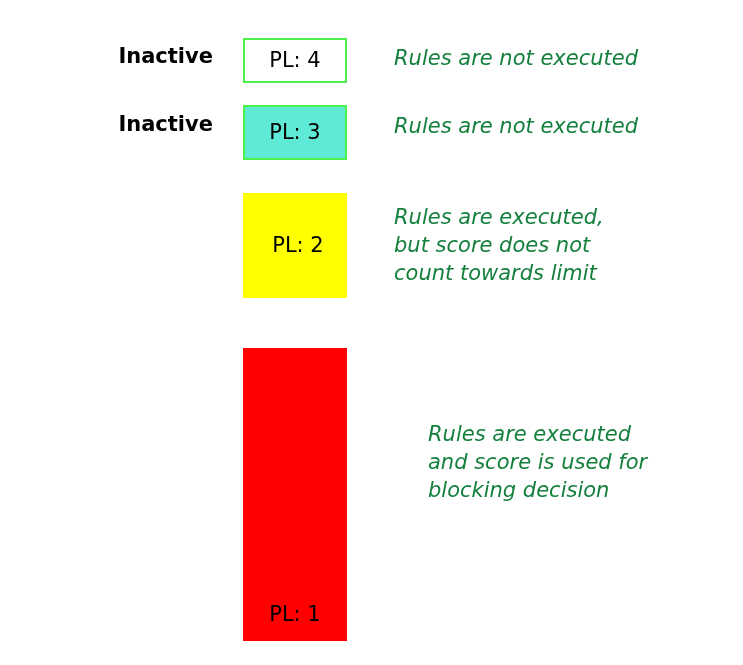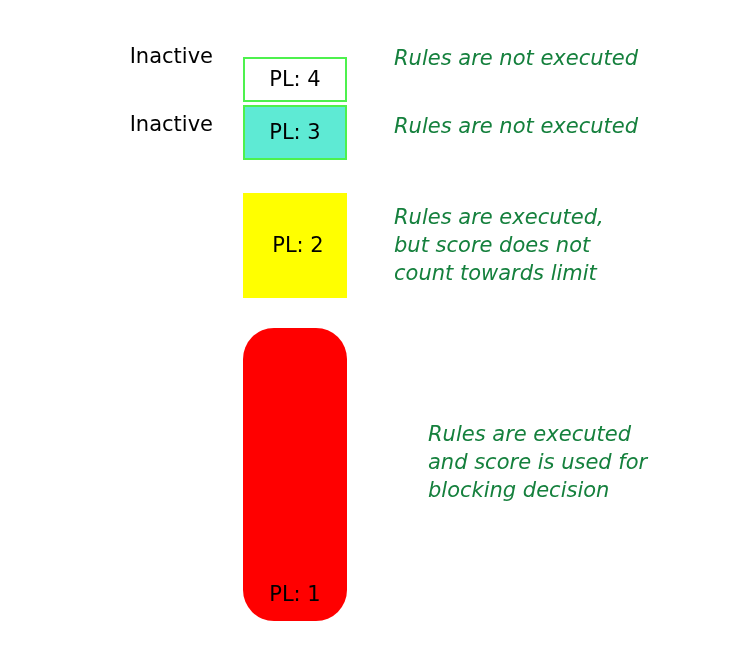--- a/index.html
+++ b/index.html
@@ -22,21 +22,21 @@
   
   .state-label {
     position: absolute;
     right: 530px;           
     text-align: right;
     white-space: nowrap;
     color: #000000;
     font-family: "DejaVu Sans", sans-serif;
     font-size: 21px;
     line-height: 1.15;
-    font-weight: 400;
+    font-weight: 700;
   }
 
   
   .pl-box {
     position: absolute;
     left: 243px;
     width: 104px;
     box-sizing: border-box;
     display: flex;
     align-items: center;
@@ -72,21 +72,21 @@
     white-space: pre-line;
   }
 </style>
 </head>
 <body>
 
 <div id="diagram">
 
   <div class="state-label" style="top:44px;">Inactive</div>
 
-  <div class="pl-box bordered" style="top:38px; height:45px; background:#ffffff;margin-top:19px;">
+  <div class="pl-box bordered" style="top:38px; height:45px; background:#ffffff;">
     <span class="pl-text">PL: 4</span>
   </div>
 
   <div class="desc" style="top:44px;">Rules are not executed</div>
 
   <div class="state-label" style="top:112px;">Inactive</div>
 
   <div class="pl-box bordered" style="top:105px; height:55px; background:#5eead4;">
     <span class="pl-text">PL: 3</span>
   </div>
@@ -96,21 +96,21 @@
 
   <div class="pl-box anchor-mid" style="top:193px; height:105px; background:#ffff00;padding-left:6px;">
     <span class="pl-text">PL: 2</span>
   </div>
 
   <div class="desc" style="top:203px;">Rules are executed,
 but score does not
 count towards limit</div>
 
 
-  <div class="pl-box anchor-mid" style="top:328px; height:293px; background:#ff0000;border-radius:31px;">
+  <div class="pl-box anchor-mid" style="top:348px; height:293px; background:#ff0000;">
     <span class="pl-text" style="transform:translateY(120px);">PL: 1</span>
   </div>
 
   <div class="desc" style="top:420px;margin-left:34px;">Rules are executed
 and score is used for
 blocking decision</div>
 
 </div>
 
 </body></html>

